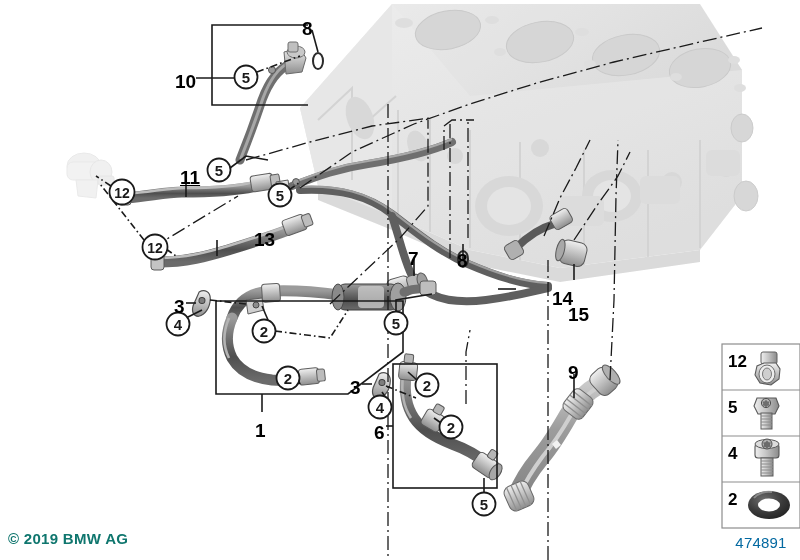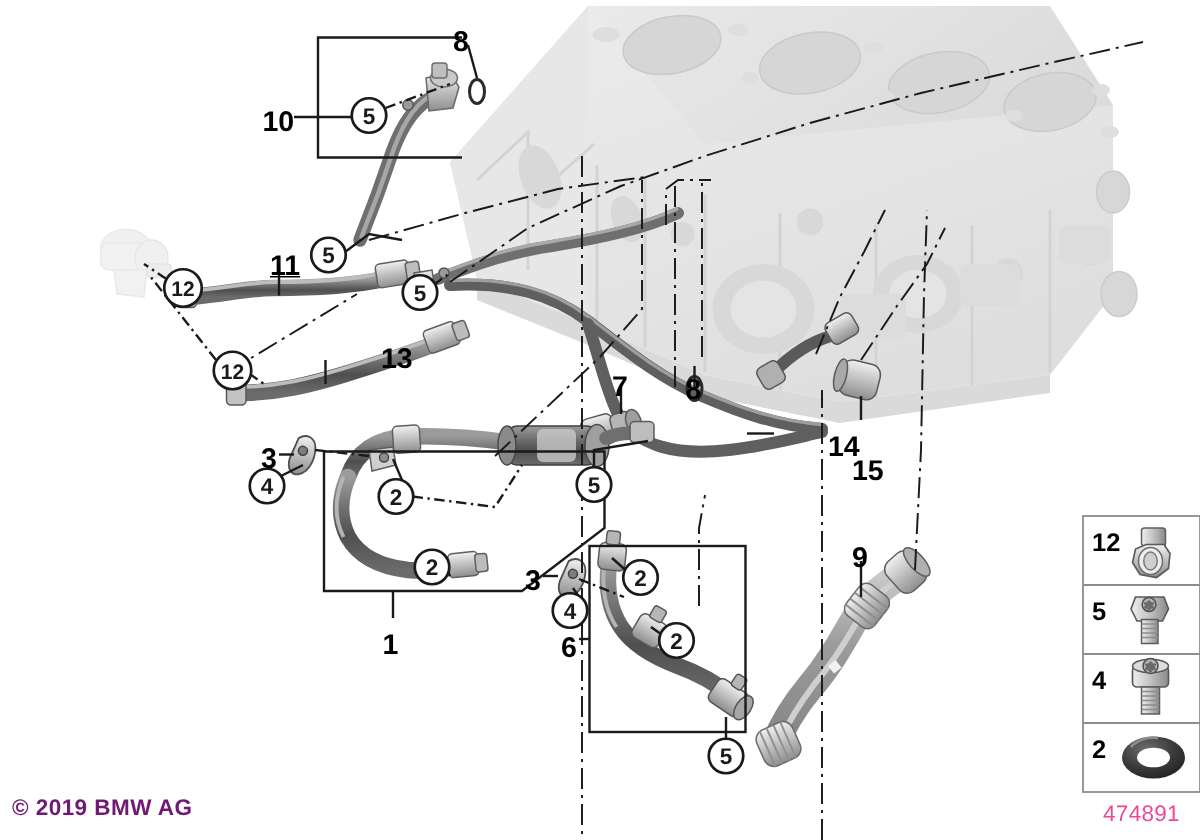--- a/index.html
+++ b/index.html
@@ -1,23 +1,23 @@
 <!DOCTYPE html>
 <html><head>
 <meta charset="utf-8">
 <style>
   html,body{margin:0;padding:0;background:#ffffff;}
   body{width:800px;height:560px;overflow:hidden;
        font-family:"Liberation Sans",sans-serif;color:#000;}
   #stage{position:relative;width:800px;height:560px;background:#fff;}
   svg.layer{position:absolute;left:0;top:0;width:800px;height:560px;}
   .copy{position:absolute;left:8px;top:530px;font-size:15px;font-weight:bold;
-        letter-spacing:.3px;color:#701a75;}
+        letter-spacing:.3px;color:#0f766e;}
   .diagno{position:absolute;left:722px;top:534px;width:78px;text-align:center;
-          font-size:15px;color:#ec4899;letter-spacing:.2px;}
+          font-size:15px;color:#0369a1;letter-spacing:.2px;}
   .lbl{position:absolute;font-weight:bold;font-size:19px;color:#000;
        line-height:1;white-space:nowrap;}
   .leg-num{position:absolute;font-weight:bold;font-size:17px;color:#000;}
 </style>
 </head>
 <body>
 
 <div id="stage">
 
   <svg class="layer" viewBox="0 0 800 560">

